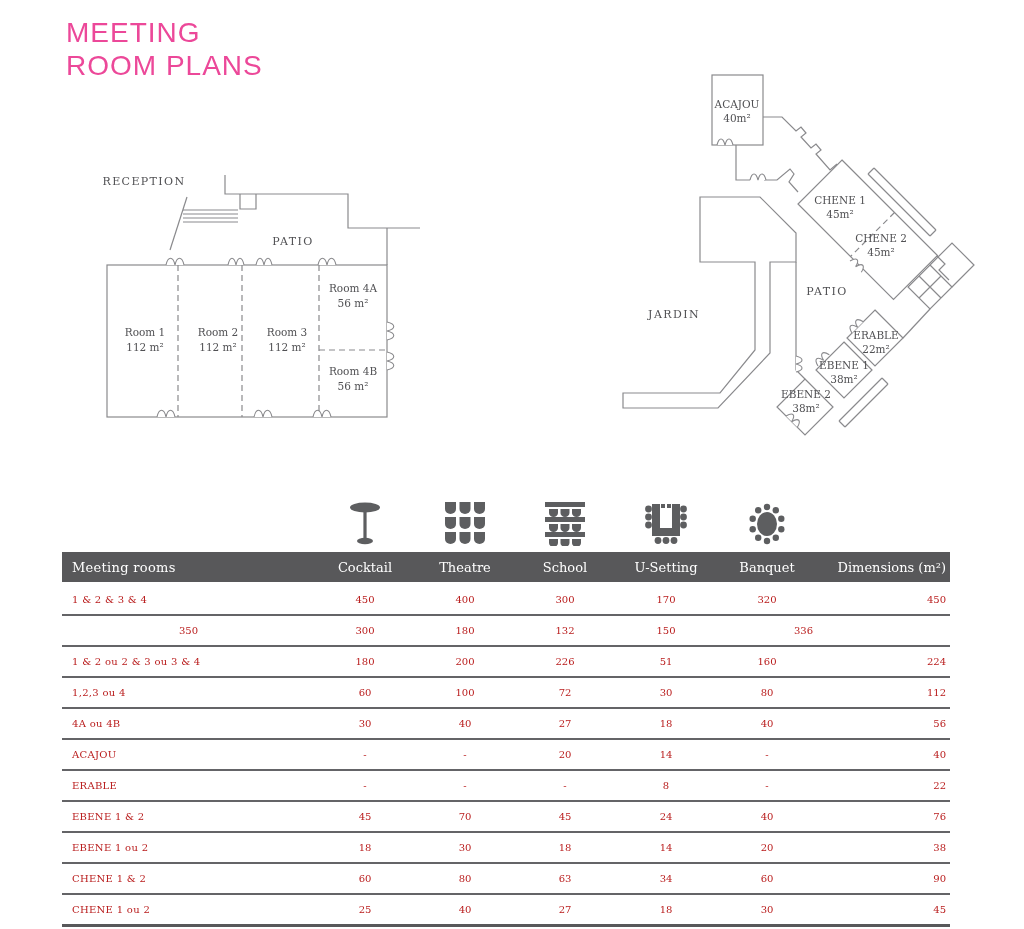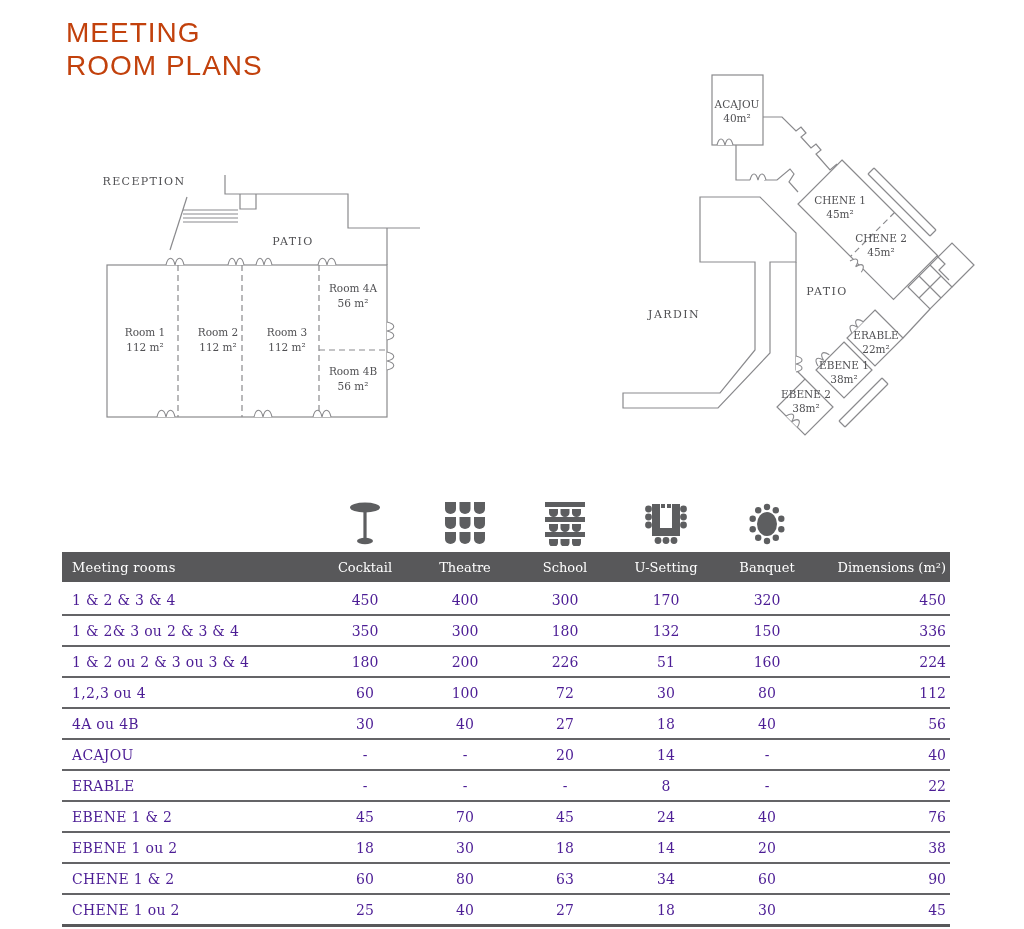--- a/index.html
+++ b/index.html
@@ -1,33 +1,33 @@
 <!DOCTYPE html>
 <html><head>
 <meta charset="utf-8">
 <style>
   html,body{margin:0;padding:0;background:#ffffff;}
   .page{position:relative;width:1024px;height:929px;background:#fff;overflow:hidden;
         font-family:"Liberation Sans",sans-serif;}
   .title{position:absolute;left:66px;top:16px;font-size:28px;line-height:33px;
-         letter-spacing:1px;color:#c2410c;font-weight:400;}
+         letter-spacing:1px;color:#ec4899;font-weight:400;}
   svg.plan{position:absolute;}
   svg.plan text{font-family:"DejaVu Serif",serif;fill:#515154;}
   .big-lbl{font-size:11px;letter-spacing:1.4px;}
   .room-lbl{font-size:10.5px;}
   
   .capacity{position:absolute;left:62px;top:478px;width:888px;}
   .grid{display:grid;grid-template-columns:253px 100px 100px 100px 102px 100px 1fr;}
   .icons-row{height:68px;align-items:end;margin-bottom:6px;}
   .icon-cell{display:flex;justify-content:center;align-items:flex-end;}
   .thead{height:30px;background:#58585a;color:#fff;align-items:center;
          font-family:"DejaVu Serif",serif;font-size:13px;margin-bottom:3px;}
   .tbody{}
   .trow{height:29px;align-items:center;border-bottom:2px solid #646467;
-        font-family:"DejaVu Serif",serif;font-size:14px;color:#4c1d95;}
+        font-family:"DejaVu Serif",serif;font-size:10px;color:#b91c1c;}
   .trow:last-child{border-bottom:3px solid #58585a;}
   .cell.name{text-align:left;padding-left:10px;letter-spacing:.3px;}
   .cell.num{text-align:center;}
   .cell.dim{text-align:right;padding-right:4px;}
   .thead .cell.name{padding-left:10px;}
 </style>
 </head>
 <body>
 
 <div class="page">
@@ -225,21 +225,20 @@
         <div class="grid trow">
         <div class="cell name">1 &amp; 2 &amp; 3 &amp; 4</div>
         <div class="cell num">450</div>
         <div class="cell num">400</div>
         <div class="cell num">300</div>
         <div class="cell num">170</div>
         <div class="cell num">320</div>
         <div class="cell dim">450</div>
       </div>
         <div class="grid trow">
-        <div class="cell name">1 &amp; 2&amp; 3 ou 2 &amp; 3 &amp; 4</div>
         <div class="cell num">350</div>
         <div class="cell num">300</div>
         <div class="cell num">180</div>
         <div class="cell num">132</div>
         <div class="cell num">150</div>
         <div class="cell dim">336</div>
       </div>
         <div class="grid trow">
         <div class="cell name">1 &amp; 2 ou 2 &amp; 3 ou 3 &amp; 4</div>
         <div class="cell num">180</div>

